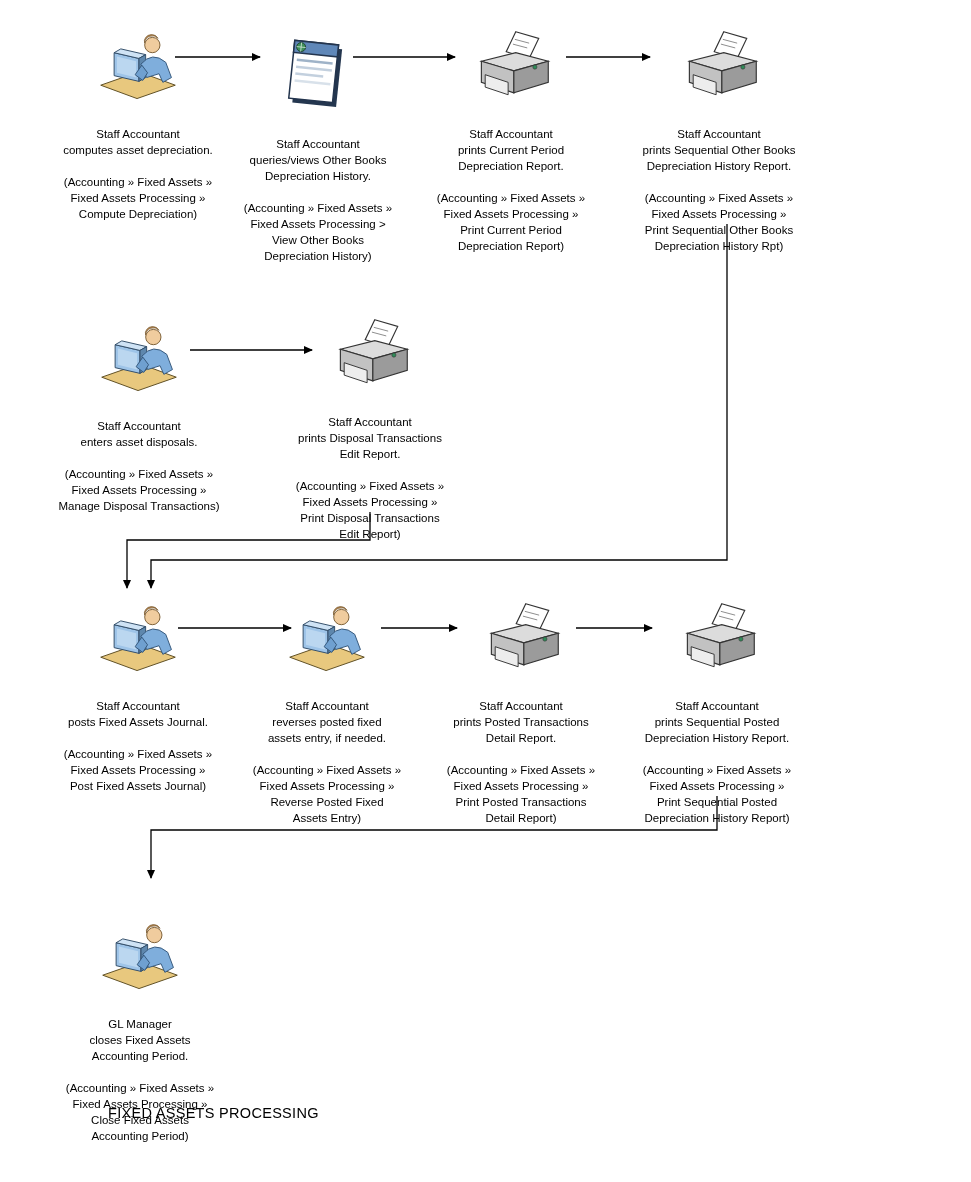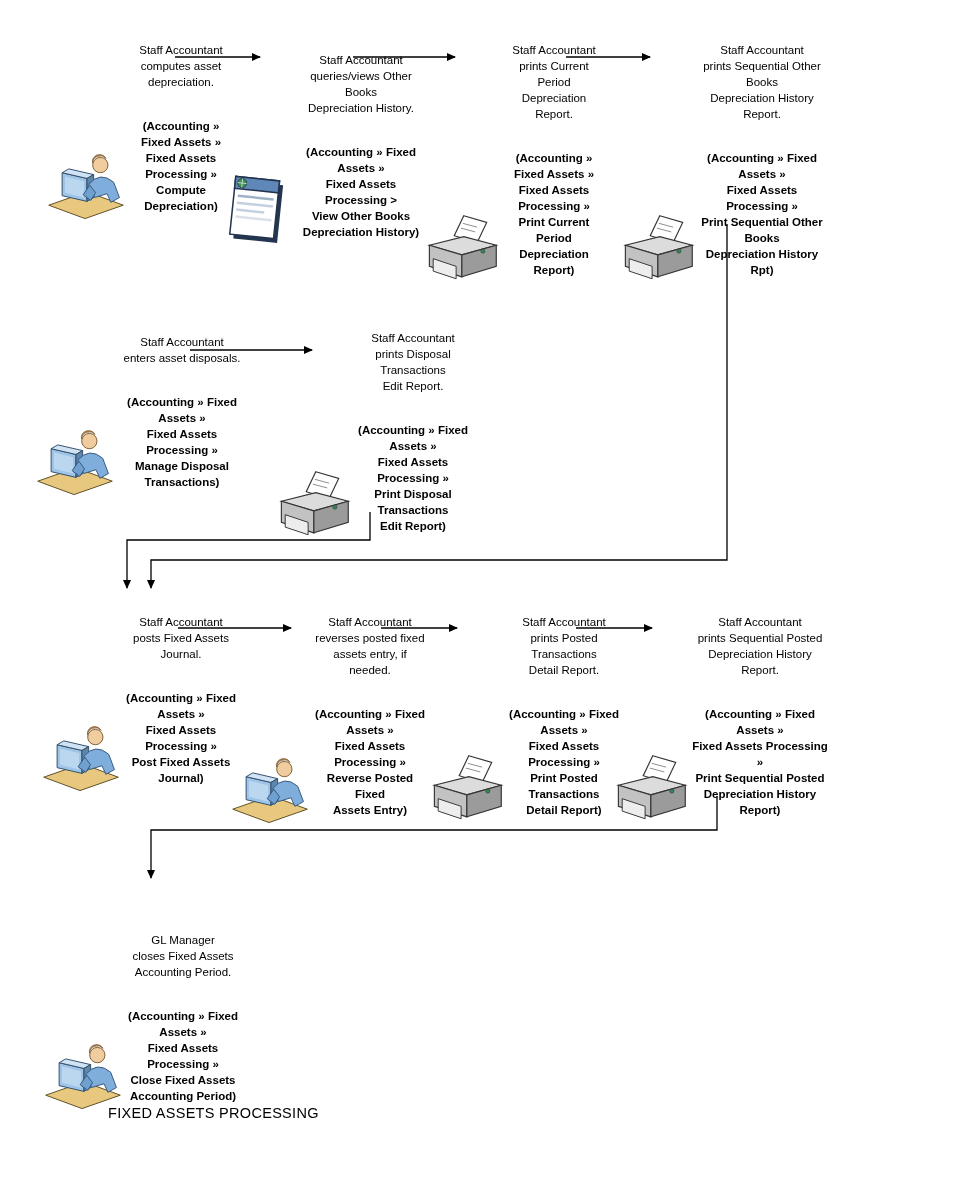--- a/index.html
+++ b/index.html
@@ -6,30 +6,30 @@
   #canvas{
     position:relative;
     width:971px;height:1182px;
     background:#fff;
     font-family:"Liberation Sans", sans-serif;
     color:#000;
     overflow:hidden;
   }
   .node{
     position:absolute;
-    display:flex;flex-direction:row;align-items:flex-end;
+    display:flex;flex-direction:column;align-items:center;
     text-align:center;
   }
   .icon-box{
     height:84px;display:flex;align-items:center;justify-content:center;
   }
   .icon-box svg{width:86px;height:80px;}
   .label{font-size:11.5px;line-height:16px;white-space:pre-line;}
   .label .desc{font-weight:normal;}
-  .label .path{font-weight:bold;margin-top:12px;}
+  .label .path{font-weight:normal;}
   #connectors{position:absolute;left:0;top:0;width:971px;height:1182px;pointer-events:none;}
   #diagram-title{
     position:absolute;left:108px;top:1105px;
     font-size:14.5px;letter-spacing:0.3px;
   }
 </style>
 </head>
 <body>
 
 <svg width="0" height="0" style="position:absolute" aria-hidden="true">

